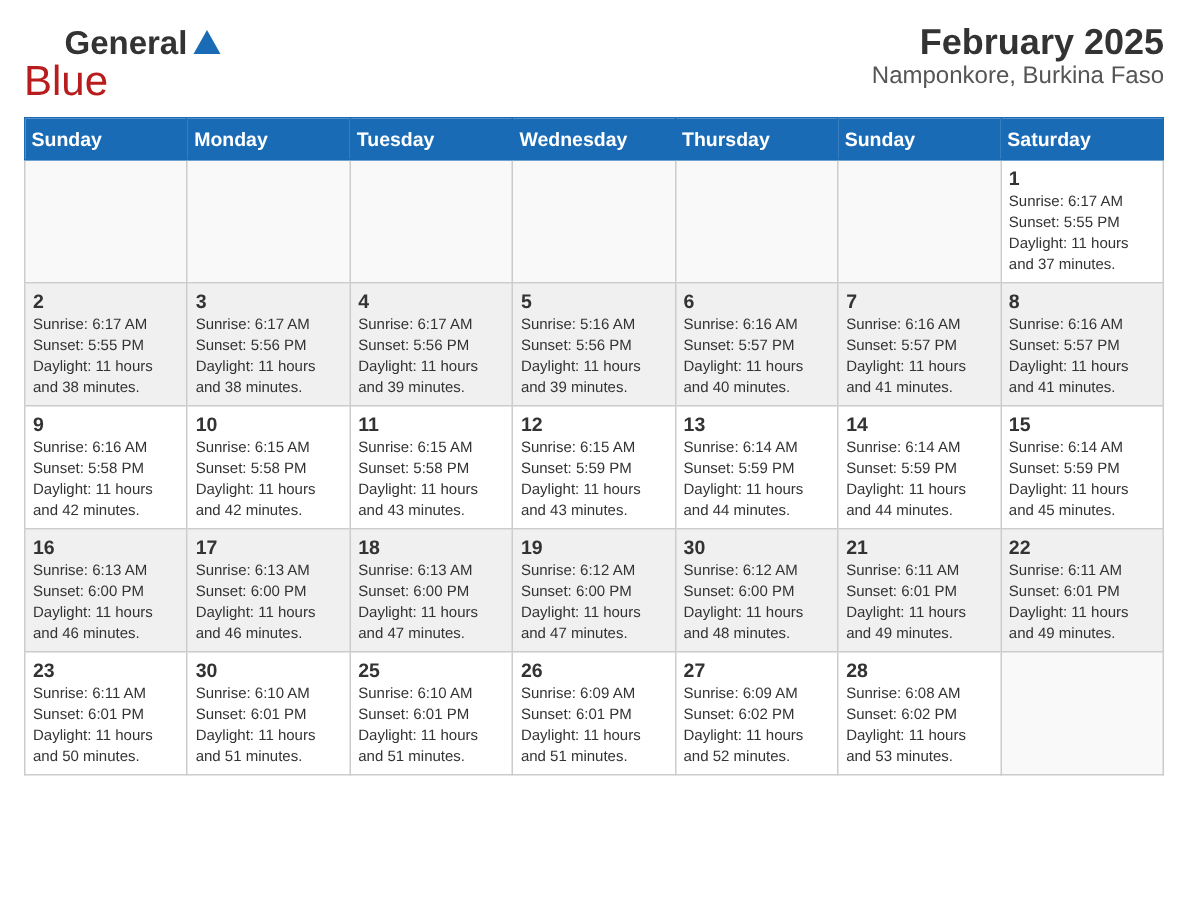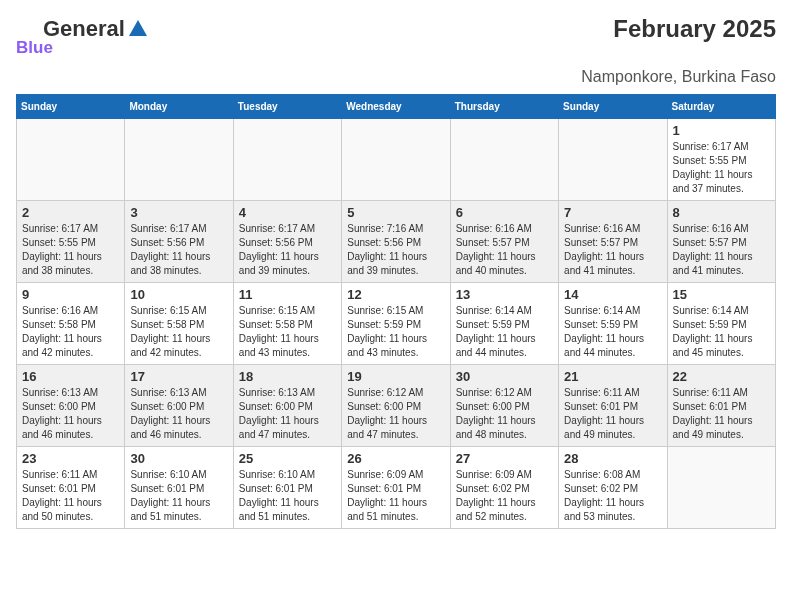--- a/index.html
+++ b/index.html
@@ -26,31 +26,30 @@
     }
     .month-title {
       font-size: 24px;
       font-weight: bold;
       color: #333;
       line-height: 1.1;
     }
     .location-title {
       font-size: 16px;
       color: #555;
-      margin-top: 26px;
     }
     .calendar {
       width: 100%;
       border-collapse: collapse;
       border: 1px solid #ccc;
     }
     .calendar th {
       background-color: #1a6bb5;
       color: #fff;
-      font-size: 10px;
+      font-size: 13px;
       font-weight: bold;
       padding: 6px 4px;
       text-align: left;
       border: 1px solid #1a6bb5;
     }
     .calendar td {
       vertical-align: top;
       border: 1px solid #ccc;
       padding: 4px 5px;
       width: 107px;
@@ -81,21 +80,21 @@
 <body>
 
 <div class="header">
   <div class="logo">
     <div style="display:flex;align-items:center;gap:2px;margin-left:27px;">
       <span style="font-size:22px;font-weight:bold;color:#333;">General</span>
       <svg width="22" height="22" viewBox="0 0 22 22">
         <polygon points="11,2 20,18 2,18" fill="#1a6bb5"></polygon>
       </svg>
     </div>
-    <span style="font-size:17px;font-weight:bold;color:#8b5cf6;margin-top:-4px;">Blue</span>
+    <span style="font-size:28px;font-weight:normal;color:#b91c1c;margin-top:-4px;">Blue</span>
   </div>
   <div class="title-block">
     <div class="month-title">February 2025</div>
     <div class="location-title">Namponkore, Burkina Faso</div>
   </div>
 </div>
 
 <table class="calendar">
   <thead>
     <tr>
@@ -137,21 +136,21 @@
 Daylight: 11 hours and 38 minutes.</div>
         </td>
         <td>
           <span class="day-num">4</span>
           <div class="day-detail">Sunrise: 6:17 AM
 Sunset: 5:56 PM
 Daylight: 11 hours and 39 minutes.</div>
         </td>
         <td>
           <span class="day-num">5</span>
-          <div class="day-detail">Sunrise: 7:16 AM
+          <div class="day-detail">Sunrise: 5:16 AM
 Sunset: 5:56 PM
 Daylight: 11 hours and 39 minutes.</div>
         </td>
         <td>
           <span class="day-num">6</span>
           <div class="day-detail">Sunrise: 6:16 AM
 Sunset: 5:57 PM
 Daylight: 11 hours and 40 minutes.</div>
         </td>
         <td>

